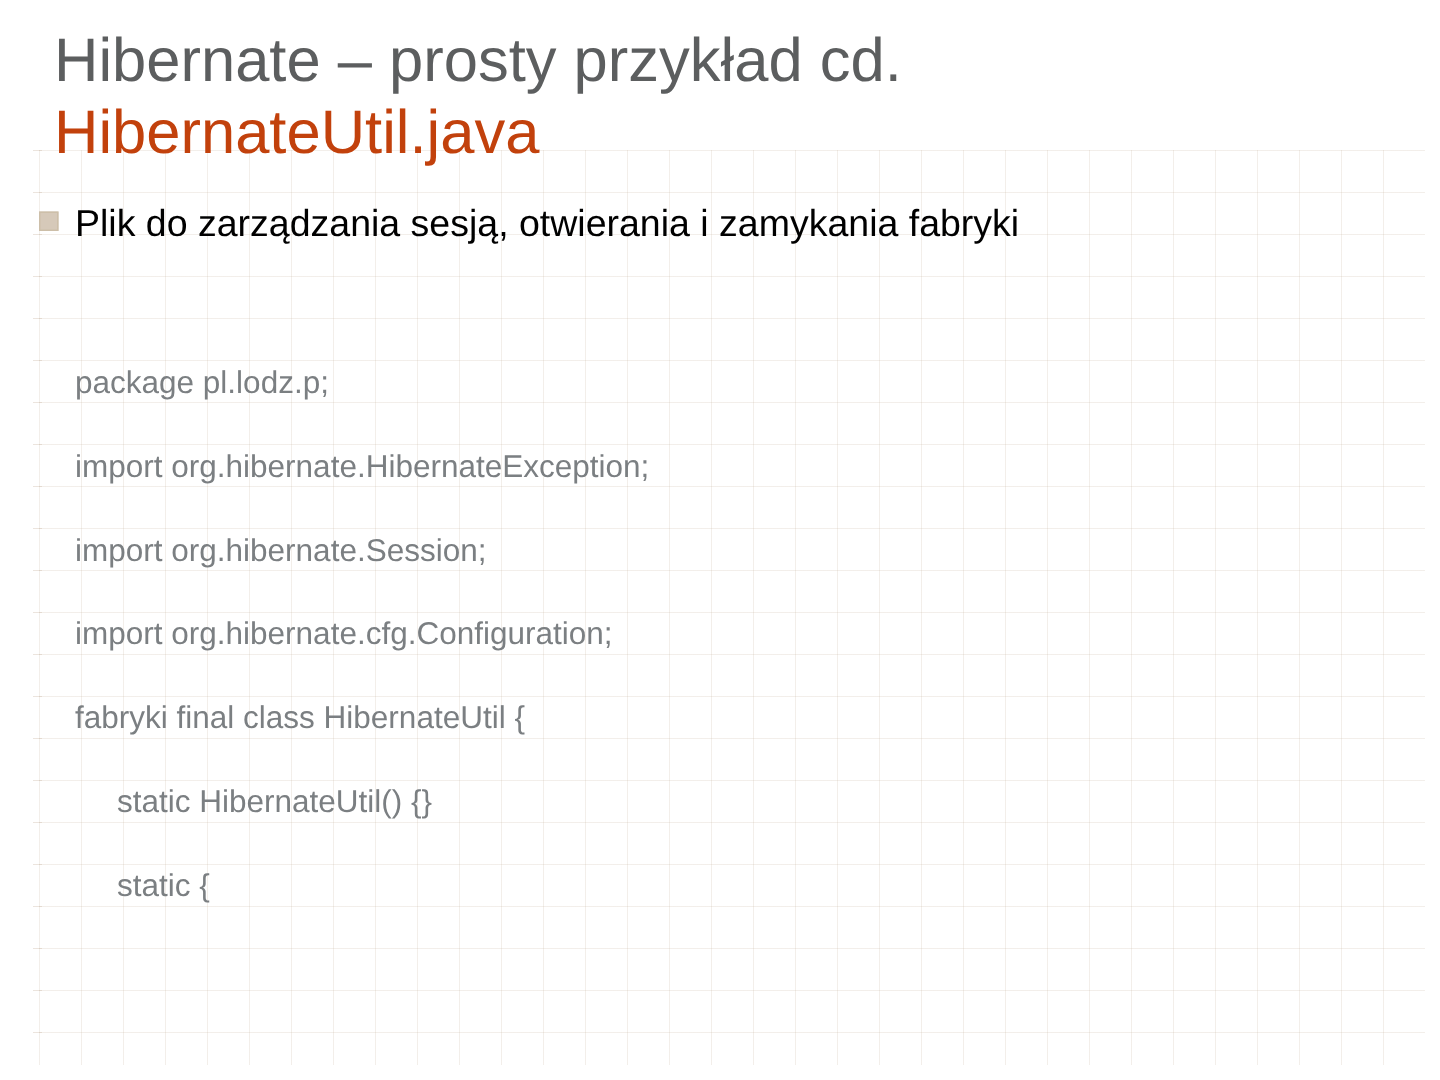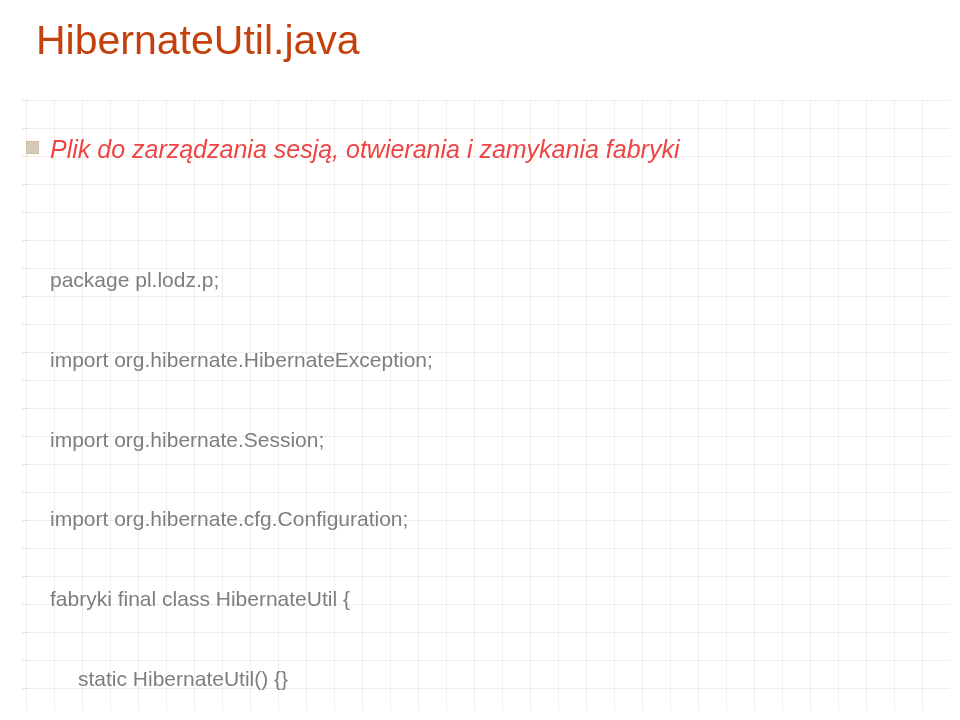--- a/index.html
+++ b/index.html
@@ -51,23 +51,22 @@
     font-weight: 400;
   }
   .subtitle-line {
     color: #c2410c;
   }
   .desc {
     position: absolute;
     top: 134px;
     left: 50px;
     font-size: 25px;
-    color: #ef4444;
+    color: #000000;
     line-height: 1.2;
-    font-style: italic;
   }
   
   .bullet {
     position: absolute;
     top: 141px;
     left: 26px;
     width: 11px;
     height: 11px;
     background: #d6c9b9;
     border: 1px solid #cdbfa9;
@@ -77,30 +76,31 @@
     top: 214px;
     left: 50px;
     right: 40px;
     font-size: 21px;
     color: #7b7f82;
     line-height: 1.33;
     white-space: pre;
     font-family: Arial, Helvetica, sans-serif;
   }
   .ind1 { padding-left: 28px; display: block; }
-  .code span.line { display: block; margin-top: 24px; }
+  .code span.line { display: block; }
 </style>
 </head>
 <body>
 
 <div class="slide">
   <div class="grid-bg"></div>
   <div class="ticks-left"></div>
 
   <div class="title">
+    <div>Hibernate – prosty przykład cd.</div>
     <div class="subtitle-line">HibernateUtil.java</div>
   </div>
 
   <div class="bullet"></div>
   <div class="desc">Plik do zarządzania sesją, otwierania i zamykania fabryki</div>
 
   <div class="code">
 <span class="line">package pl.lodz.p;</span>
 <span class="line">import org.hibernate.HibernateException;</span>
 <span class="line">import org.hibernate.Session;</span>

